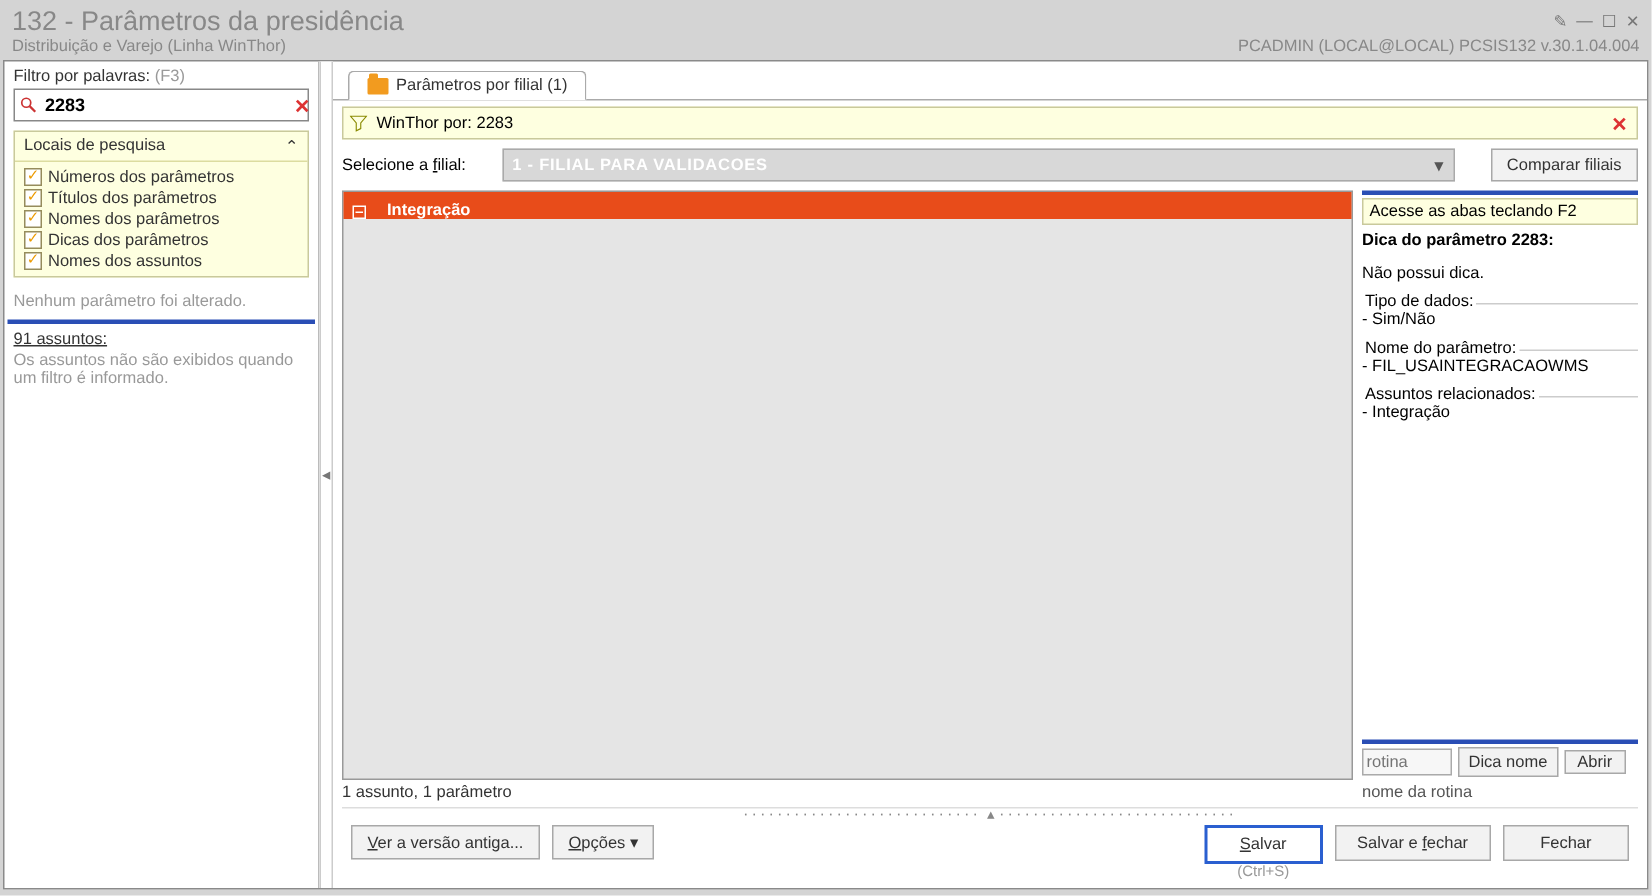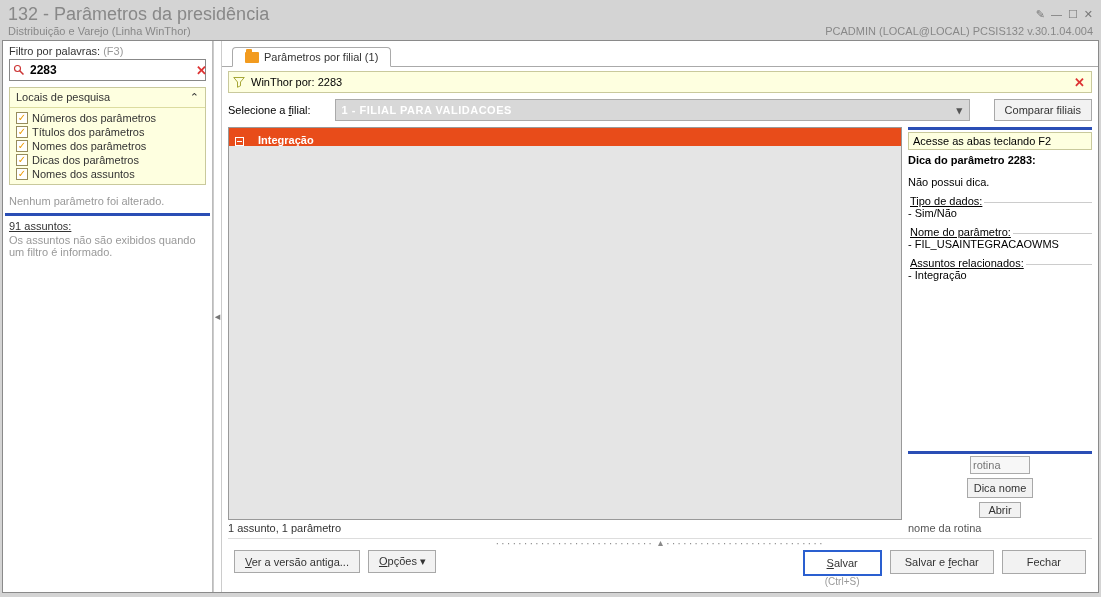--- a/index.html
+++ b/index.html
@@ -51,23 +51,23 @@
 .radioset{display:flex;align-items:center;gap:4px;background:#fff;color:#333;height:18px;border-left:1px solid #aaa;}
 .radioset .cell{width:106px;border-right:1px solid #e5e5e5;height:100%;display:flex;align-items:center;padding:0 6px;gap:4px;}
 .radio{width:12px;height:12px;border:1px solid #666;border-radius:50%;display:flex;align-items:center;justify-content:center;}
 .radio.checked::after{content:'';width:6px;height:6px;background:#333;border-radius:50%;}
 .info-pane{width:184px;display:flex;flex-direction:column;}
 .info-pane .bluebar{height:3px;background:#2a4eb5;margin-bottom:2px;}
 .info-pane .yellownote{background:#feffe0;border:1px solid #c9c99c;padding:2px 4px;}
 .info-pane .b{font-weight:bold;margin-top:4px;}
 .info-pane .txt{margin-top:2px;}
 .fieldset{border:1px solid #ccc;border-left:none;border-right:none;border-bottom:none;margin-top:14px;padding-top:4px;position:relative;}
-.fieldset .legend{position:absolute;top:-8px;left:0;background:#fff;padding:0 2px;text-decoration:underline;}
+.fieldset .legend{position:absolute;top:-8px;left:0;background:#fff;padding:0 2px;}
 .rotina-box{margin-top:auto;}
-.rotina-row{display:flex;gap:4px;align-items:center;margin-top:2px;flex-direction:column;}
+.rotina-row{display:flex;gap:4px;align-items:center;margin-top:2px;}
 .rotina-row input{width:60px;border:1px solid #aaa;padding:2px;color:#999;background:#f7f7f7;}
 .under-grid{color:#333;margin-top:2px;}
 .hsplit{height:8px;display:flex;align-items:center;justify-content:center;color:#888;letter-spacing:3px;border-top:1px solid #ddd;margin-top:4px;}
 .hsplit .dots::after{content:'····························';letter-spacing:2px;}
 .hsplit .up{font-size:10px;margin-left:4px;}
 .footer{height:40px;display:flex;align-items:flex-start;justify-content:space-between;padding:4px 6px 0 6px;}
 .footer-left{display:flex;gap:8px;}
 .footer-right{display:flex;gap:8px;align-items:flex-start;}
 .btn-salvar{border:2px solid #2a5fd0;background:#fff;padding:5px 22px;color:#333;}
 </style>

